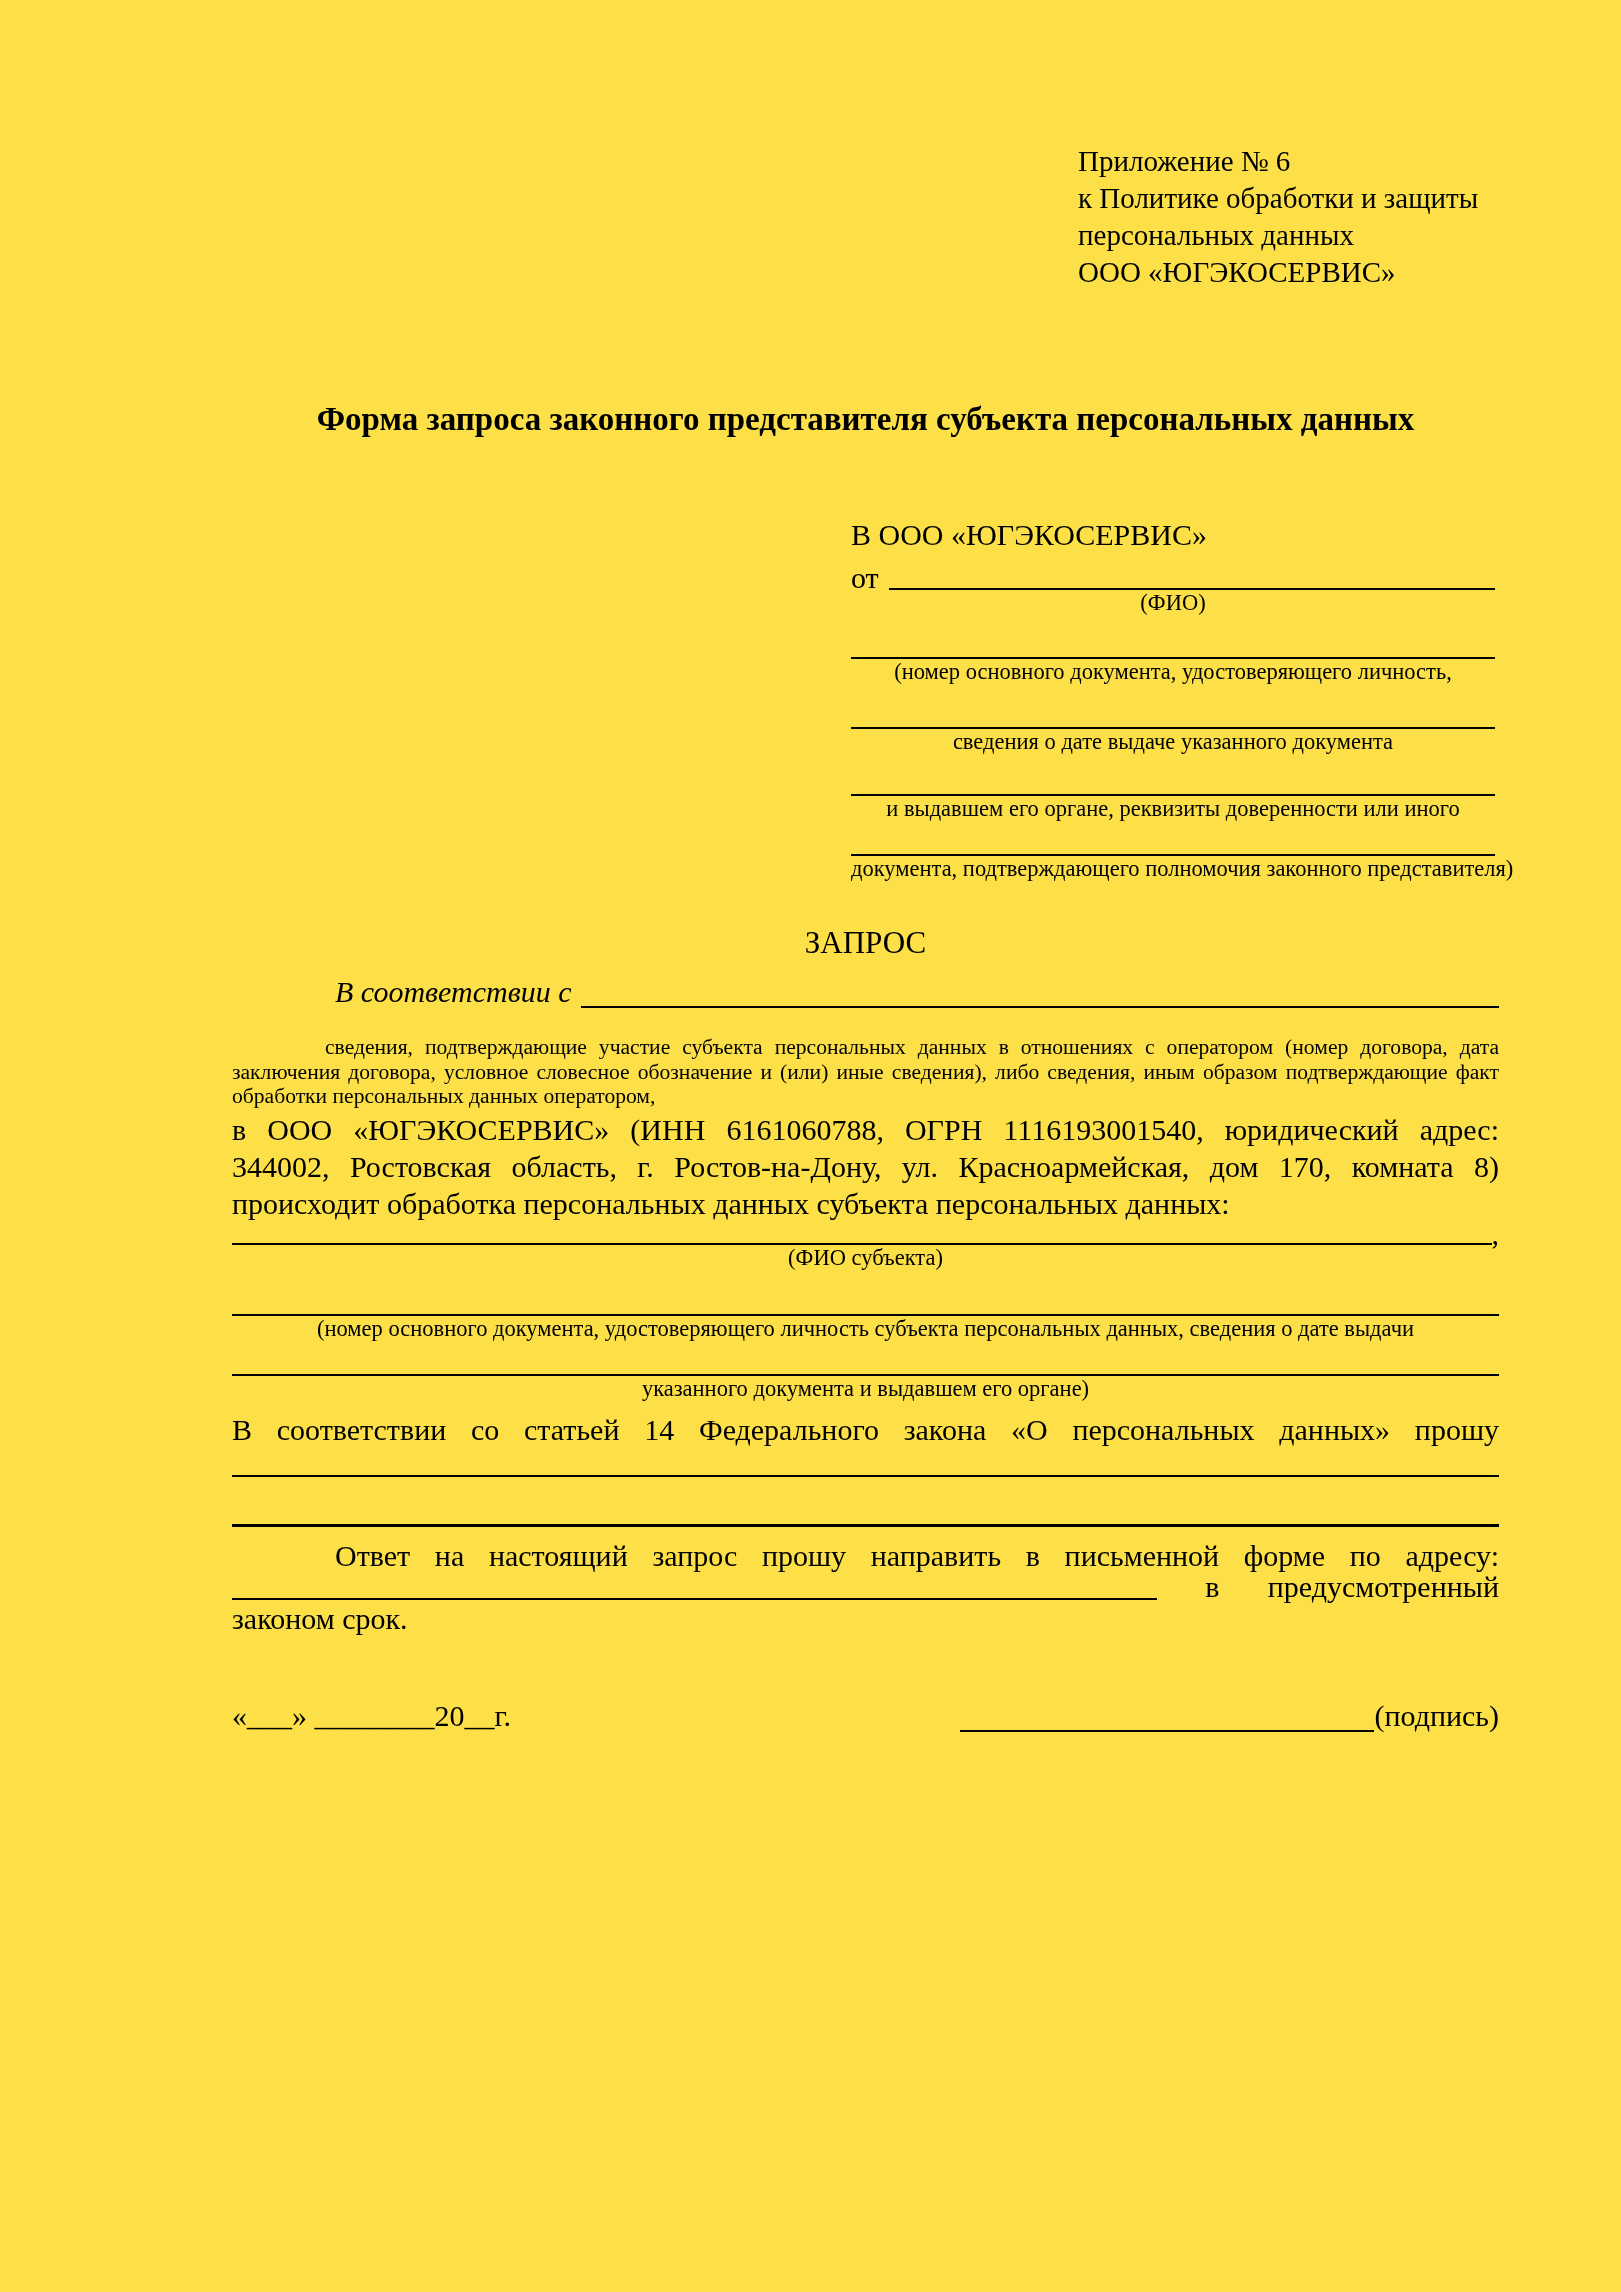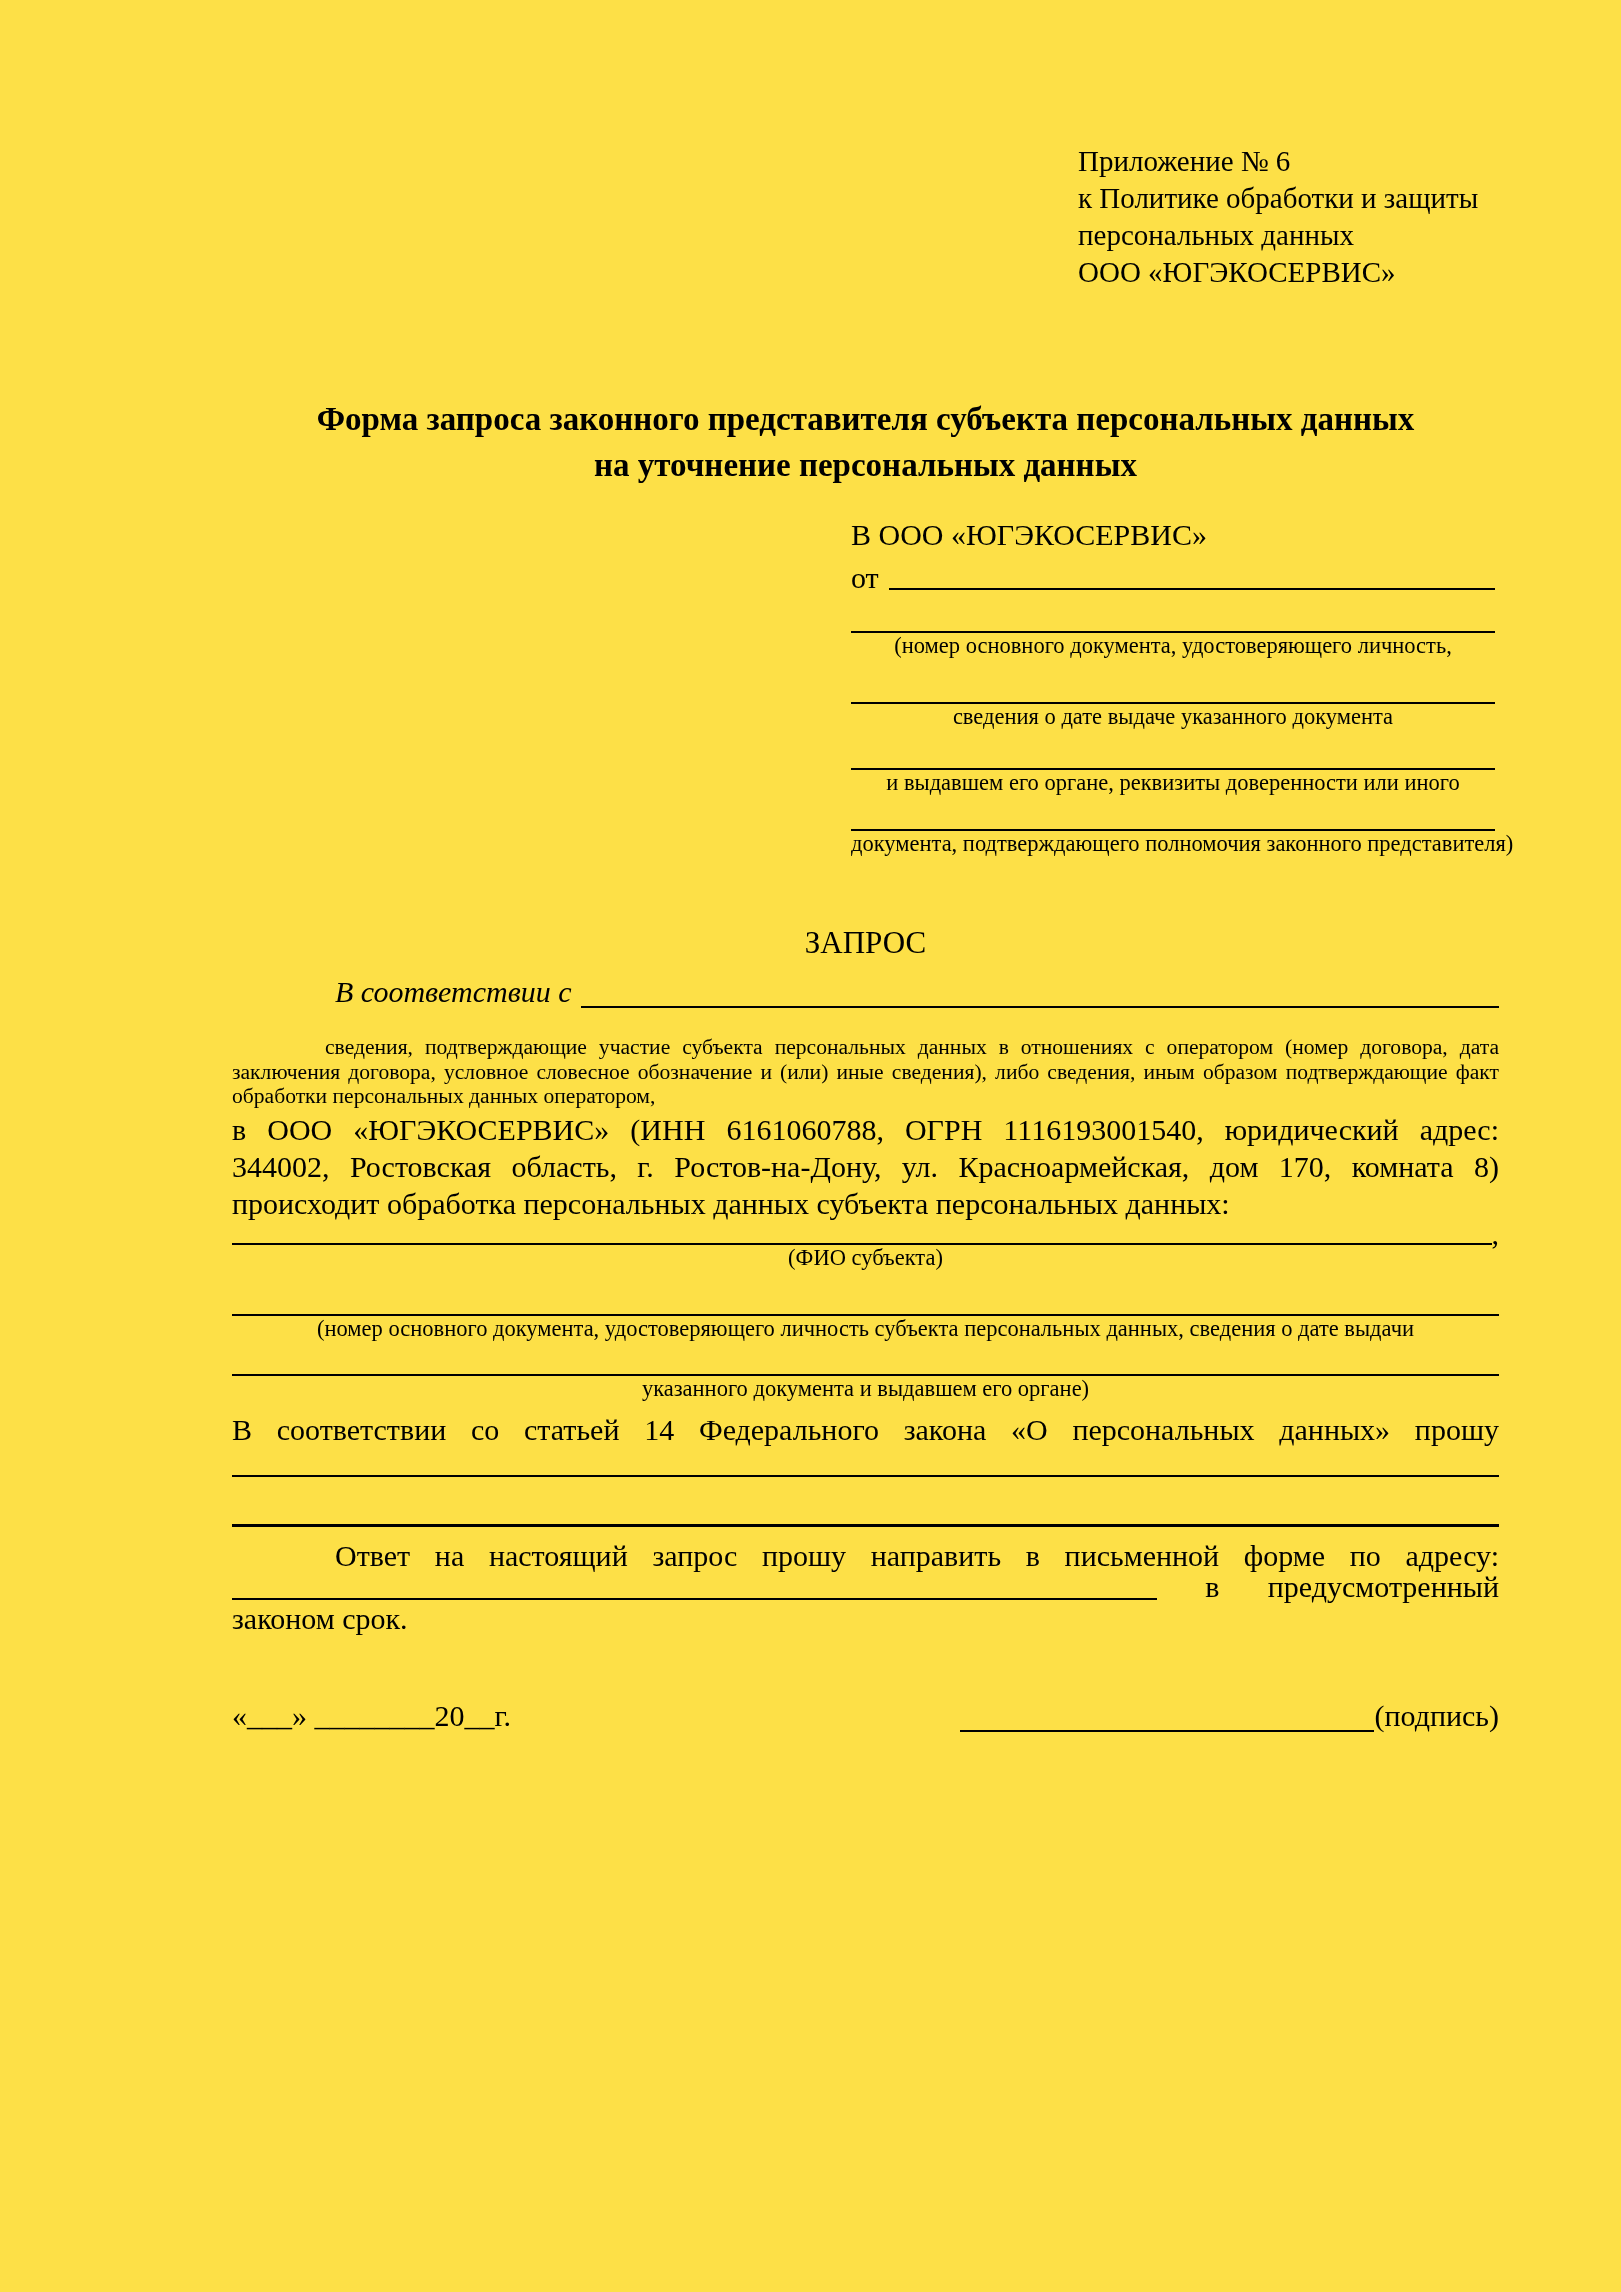--- a/index.html
+++ b/index.html
@@ -74,29 +74,29 @@
 
   <div class="appendix">
     <div>Приложение № 6</div>
     <div>к Политике обработки и защиты</div>
     <div>персональных данных</div>
     <div>ООО «ЮГЭКОСЕРВИС»</div>
   </div>
 
   <div class="doc-title">
     <div>Форма запроса законного представителя субъекта персональных данных</div>
-    <div>на уточнение персональных данных</div>
   </div>
 
   <div class="addressee">
     <div class="addr-to">В ООО «ЮГЭКОСЕРВИС»</div>
     <div class="from-row">
       <span class="lbl">от</span>
       <span class="fill"></span>
     </div>
+    <div class="cap">(ФИО)</div>
     <div class="fline f1"></div>
     <div class="cap">(номер основного документа, удостоверяющего личность,</div>
     <div class="fline f2"></div>
     <div class="cap">сведения о дате выдаче указанного документа</div>
     <div class="fline f3"></div>
     <div class="cap">и выдавшем его органе, реквизиты доверенности или иного</div>
     <div class="fline f4"></div>
     <div class="cap">документа, подтверждающего полномочия законного представителя)</div>
   </div>
 

